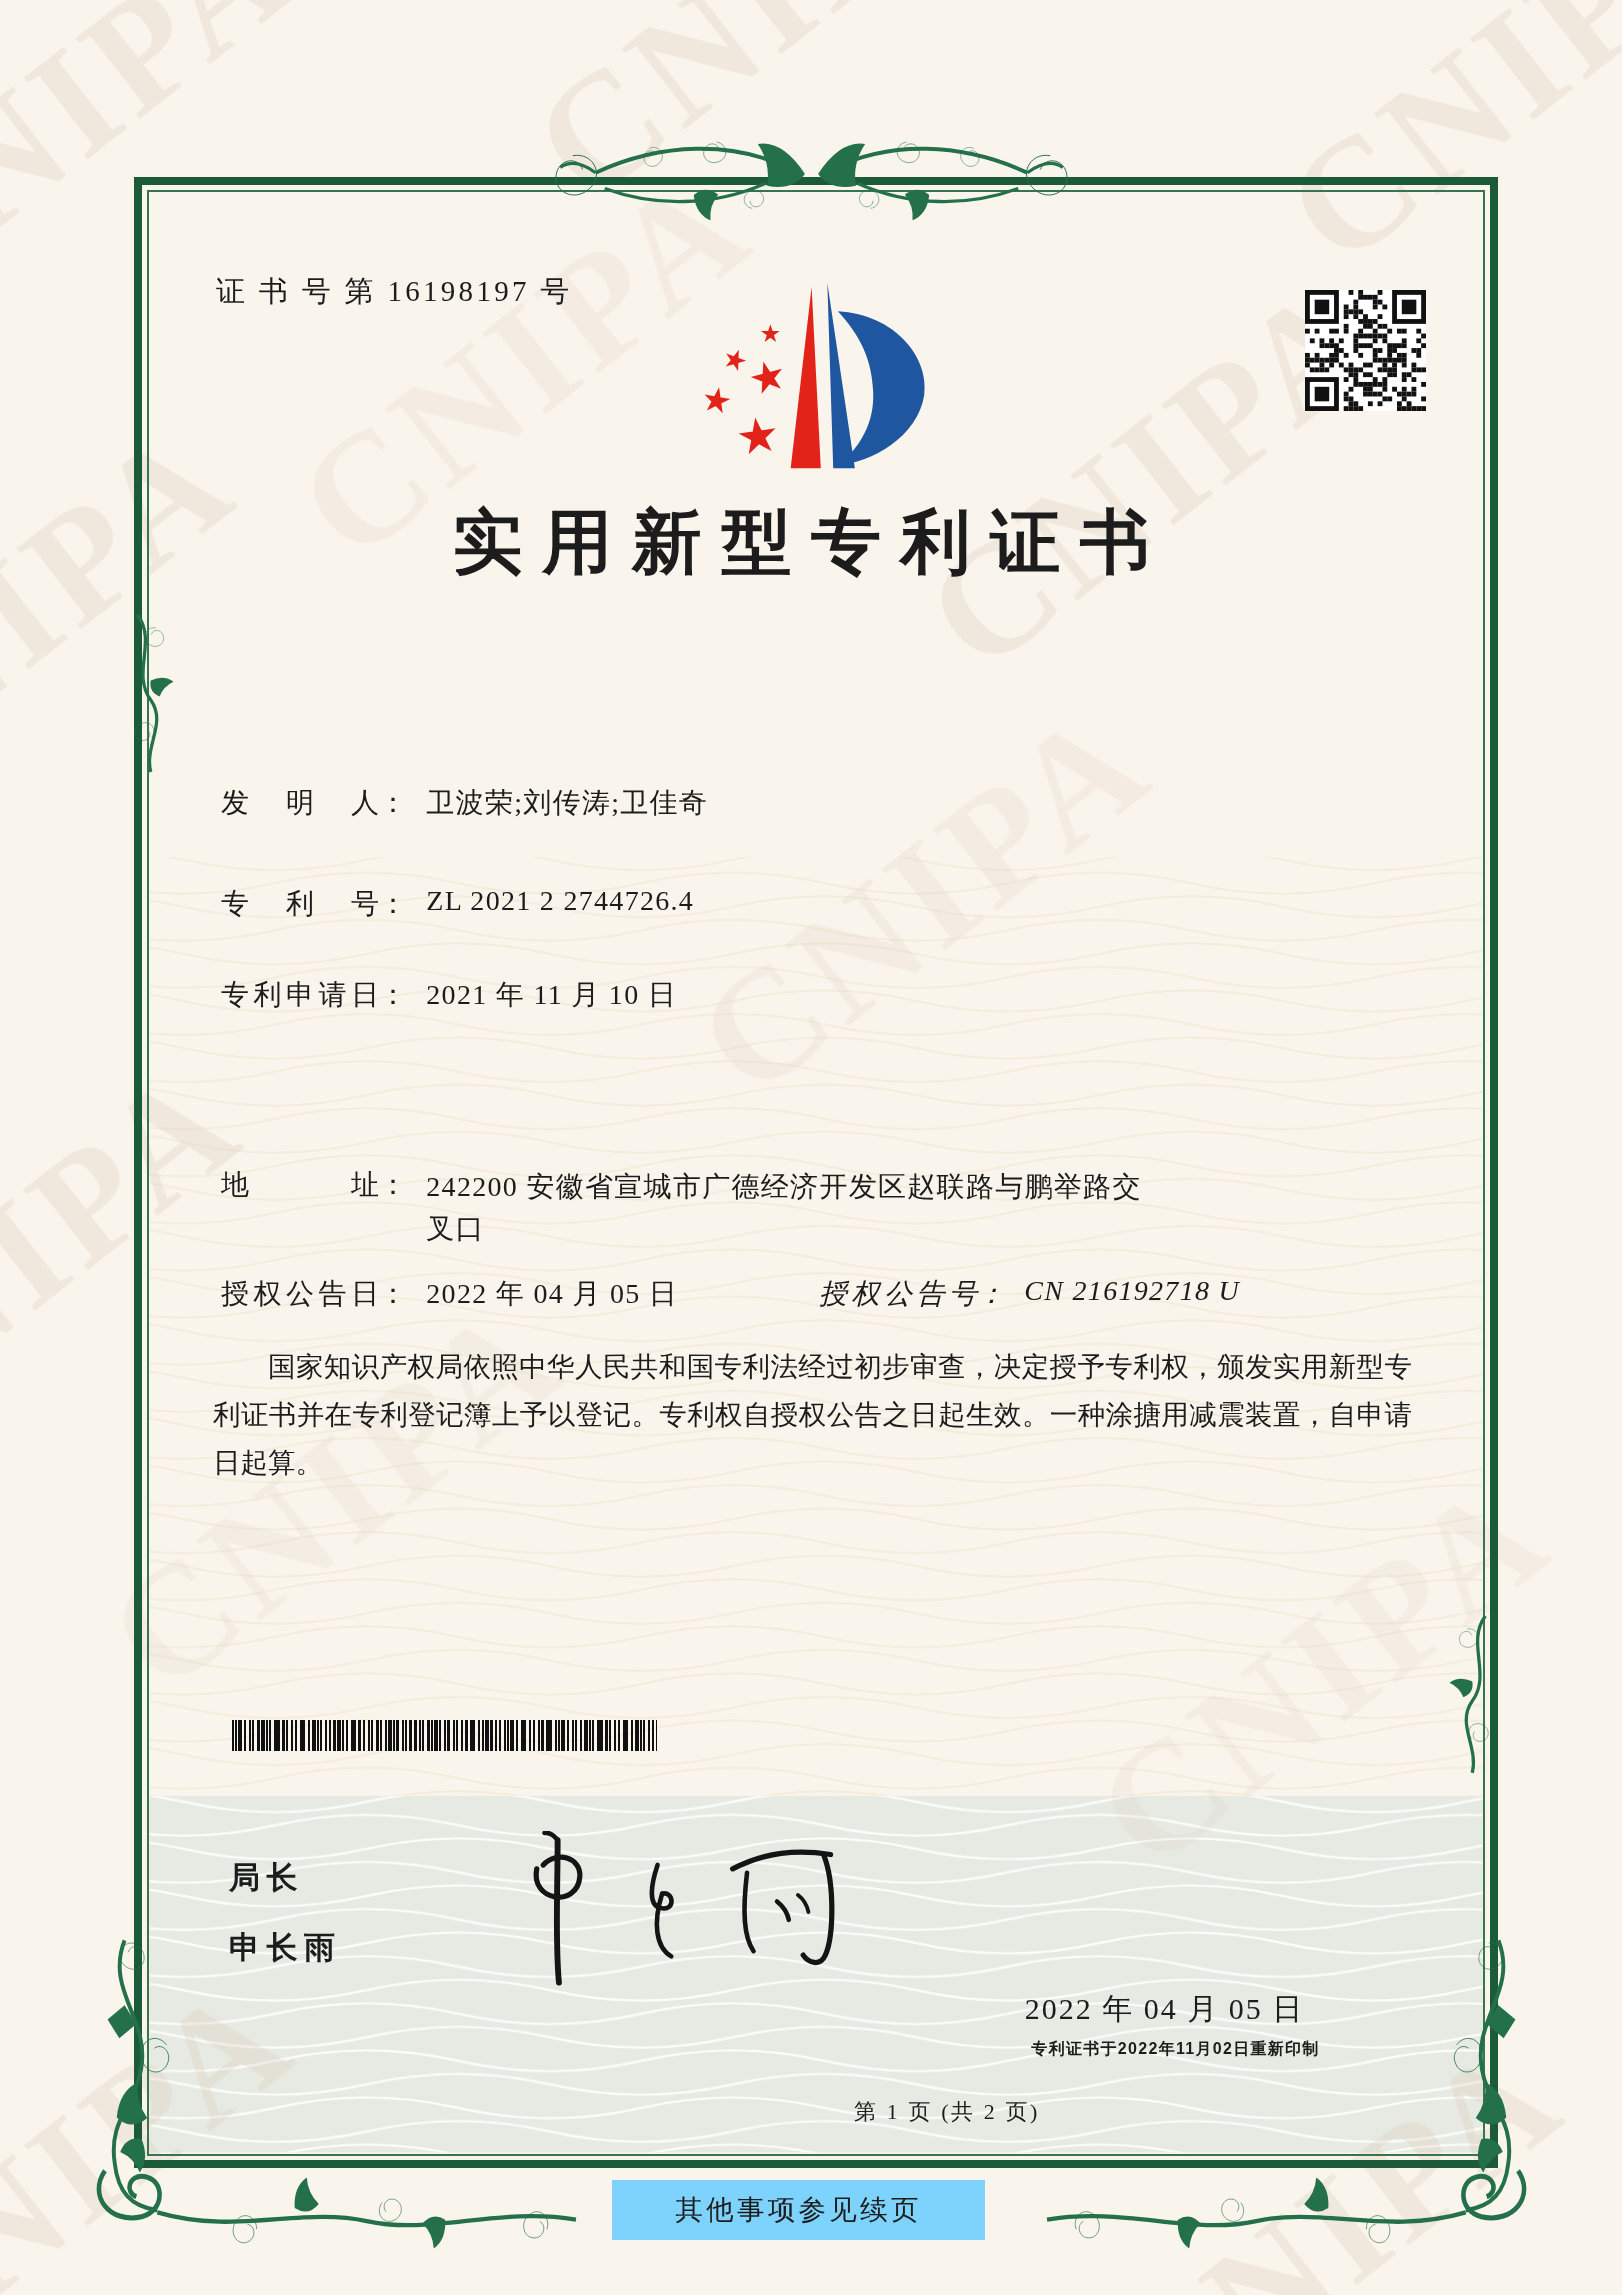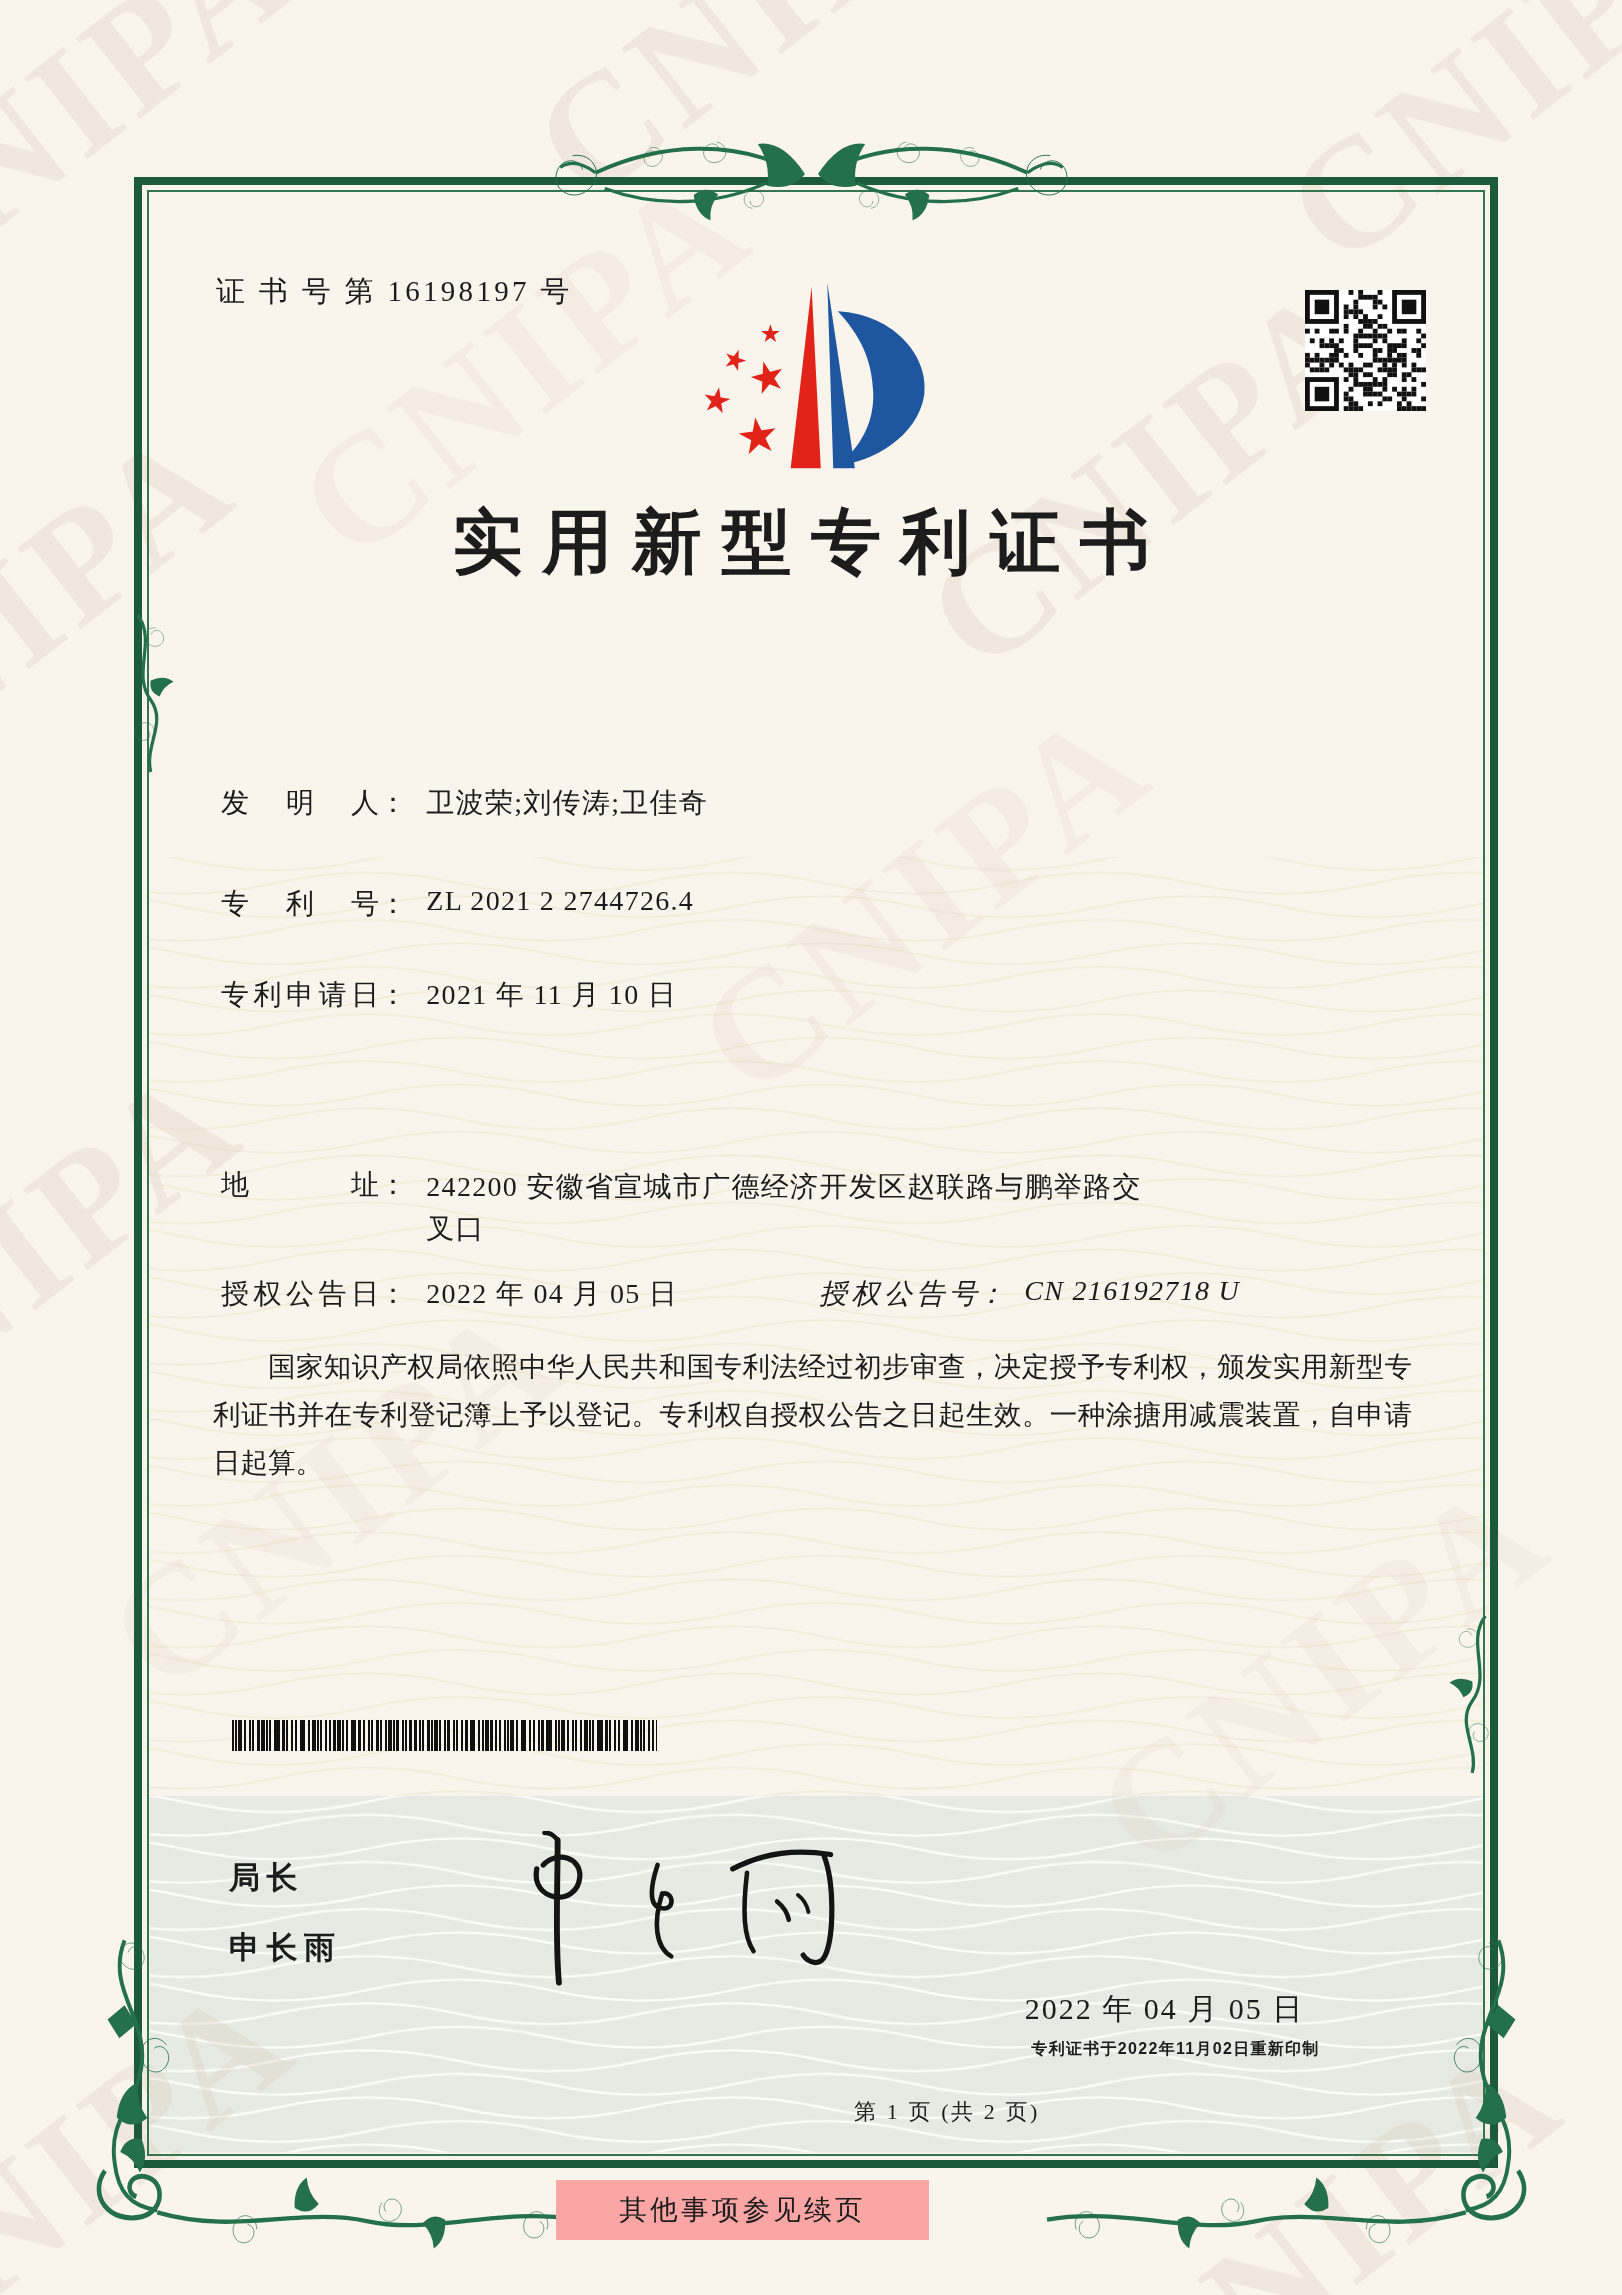--- a/index.html
+++ b/index.html
@@ -37,21 +37,21 @@
     background-image:
       repeating-linear-gradient(90deg,#101010 0 2px,transparent 2px 3.3px,#101010 3.3px 5.2px,transparent 5.2px 8.5px),
       repeating-linear-gradient(90deg,transparent 0 5.9px,#101010 5.9px 7.9px,transparent 7.9px 12.4px,#101010 12.4px 13.7px,transparent 13.7px 19px);}
   .hei{font-family:"Liberation Sans","DejaVu Sans",sans-serif;font-weight:700;}
   #director-title{left:229px;top:1857px;font-size:31px;letter-spacing:6.5px;}
   #director-name{left:229px;top:1927px;font-size:31px;letter-spacing:6.5px;}
   #signature{left:517px;top:1831px;width:366px;height:160px;}
   #issue-date{left:903px;top:1989px;width:523px;text-align:center;font-size:30px;letter-spacing:2px;}
   #reprint-note{left:914px;top:2039px;width:523px;text-align:center;font-size:16px;letter-spacing:1.3px;}
   #page-info{left:517px;top:2097px;width:523px;text-align:right;font-size:22px;letter-spacing:2.6px;}
-  #footer-box{left:556px;top:2180px;width:373px;height:60px;background:#fca5a5;z-index:3;}
+  #footer-box{left:612px;top:2180px;width:373px;height:60px;background:#7dd3fc;z-index:3;}
   #footer-note{width:100%;text-align:center;line-height:60px;font-size:27.5px;letter-spacing:3.3px;}
 </style>
 </head>
 <body>
 
 <div id="page">
 
   <svg id="bg-svg" width="1623" height="2295" viewBox="0 0 2480 3508">
     <defs>
       <pattern id="wvSage" width="560" height="72" patternUnits="userSpaceOnUse">

